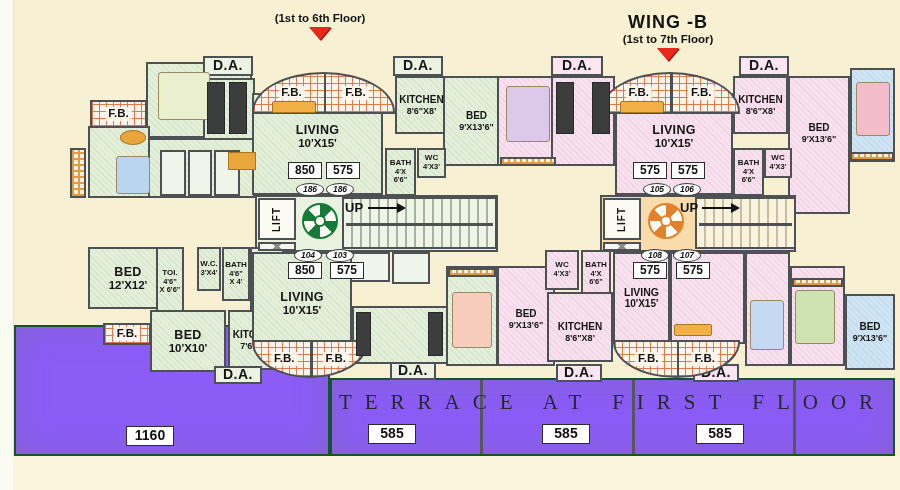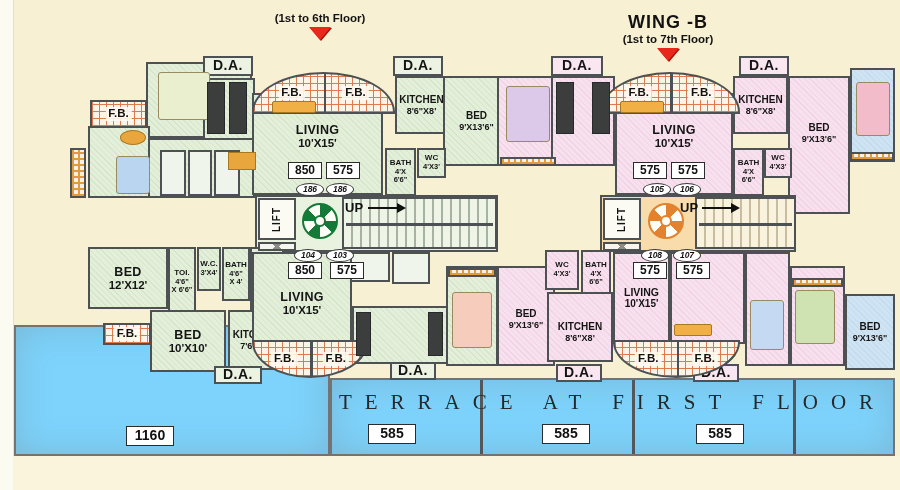--- a/index.html
+++ b/index.html
@@ -2,21 +2,21 @@
 <html><head>
 <meta charset="utf-8">
 <style>
   html,body{margin:0;padding:0;}
   body{background:#efe9cc;font-family:"Liberation Sans",sans-serif;}
   #stage{position:relative;width:900px;height:490px;background:#f7f0d2;overflow:hidden;}
   .page-strip{position:absolute;left:0;top:0;width:13px;height:490px;background:#fcfbf2;border-right:1px solid #e7e0c2;}
   .bottom-strip{position:absolute;left:13px;top:456px;width:887px;height:34px;background:#faf4dc;}
 
   
-  .terrace{position:absolute;background:#7dd3fc;border:2px solid #737373;box-sizing:border-box;
+  .terrace{position:absolute;background:#8b5cf6;border:2px solid #14532d;box-sizing:border-box;
            box-shadow:inset 0 0 35px rgba(110,115,120,.28);}
   .terrace-divider{position:absolute;top:0;bottom:0;width:3px;background:#54575a;}
   .terrace-title{position:absolute;left:0;right:0;top:10px;text-align:center;white-space:nowrap;
            font-family:"Liberation Serif",serif;font-size:21px;letter-spacing:13px;color:#26282a;}
 
   
   .room{position:absolute;border:2.5px solid #4d5154;box-sizing:border-box;display:flex;
         align-items:center;justify-content:center;}
   .fill-g{background-color:#e4efda;background-image:repeating-linear-gradient(45deg,rgba(176,205,165,.28) 0 1px,transparent 1px 4px);}
   .fill-p{background-color:#f8e1ee;background-image:repeating-linear-gradient(45deg,rgba(233,183,212,.35) 0 1px,transparent 1px 4px);}
@@ -164,21 +164,21 @@
         <span class="l2">4'X3'</span>
       </div>
     </div>
     <div class="room fill-lobbyA" style="left: 255px; top: 195px; width: 243px; height: 57px;"></div>
     <div class="room fill-g" style="left: 88px; top: 247px; width: 80px; height: 62px;">
       <div class="room-label ls-main">
         <span class="l1">BED</span>
         <span class="l2">12'X12'</span>
       </div>
     </div>
-    <div class="room fill-g" style="left: 168px; top: 247px; width: 28px; height: 70px;">
+    <div class="room fill-g" style="left: 156px; top: 247px; width: 28px; height: 70px;">
       <div class="room-label ls-small">
         <span class="l1">TOI.</span>
         <span class="l2">4'6"</span>
         <span class="l2">X 6'6"</span>
       </div>
     </div>
     <div class="room fill-g" style="left: 197px; top: 247px; width: 24px; height: 44px;">
       <div class="room-label ls-small">
         <span class="l1">W.C.</span>
         <span class="l2">3'X4'</span>

